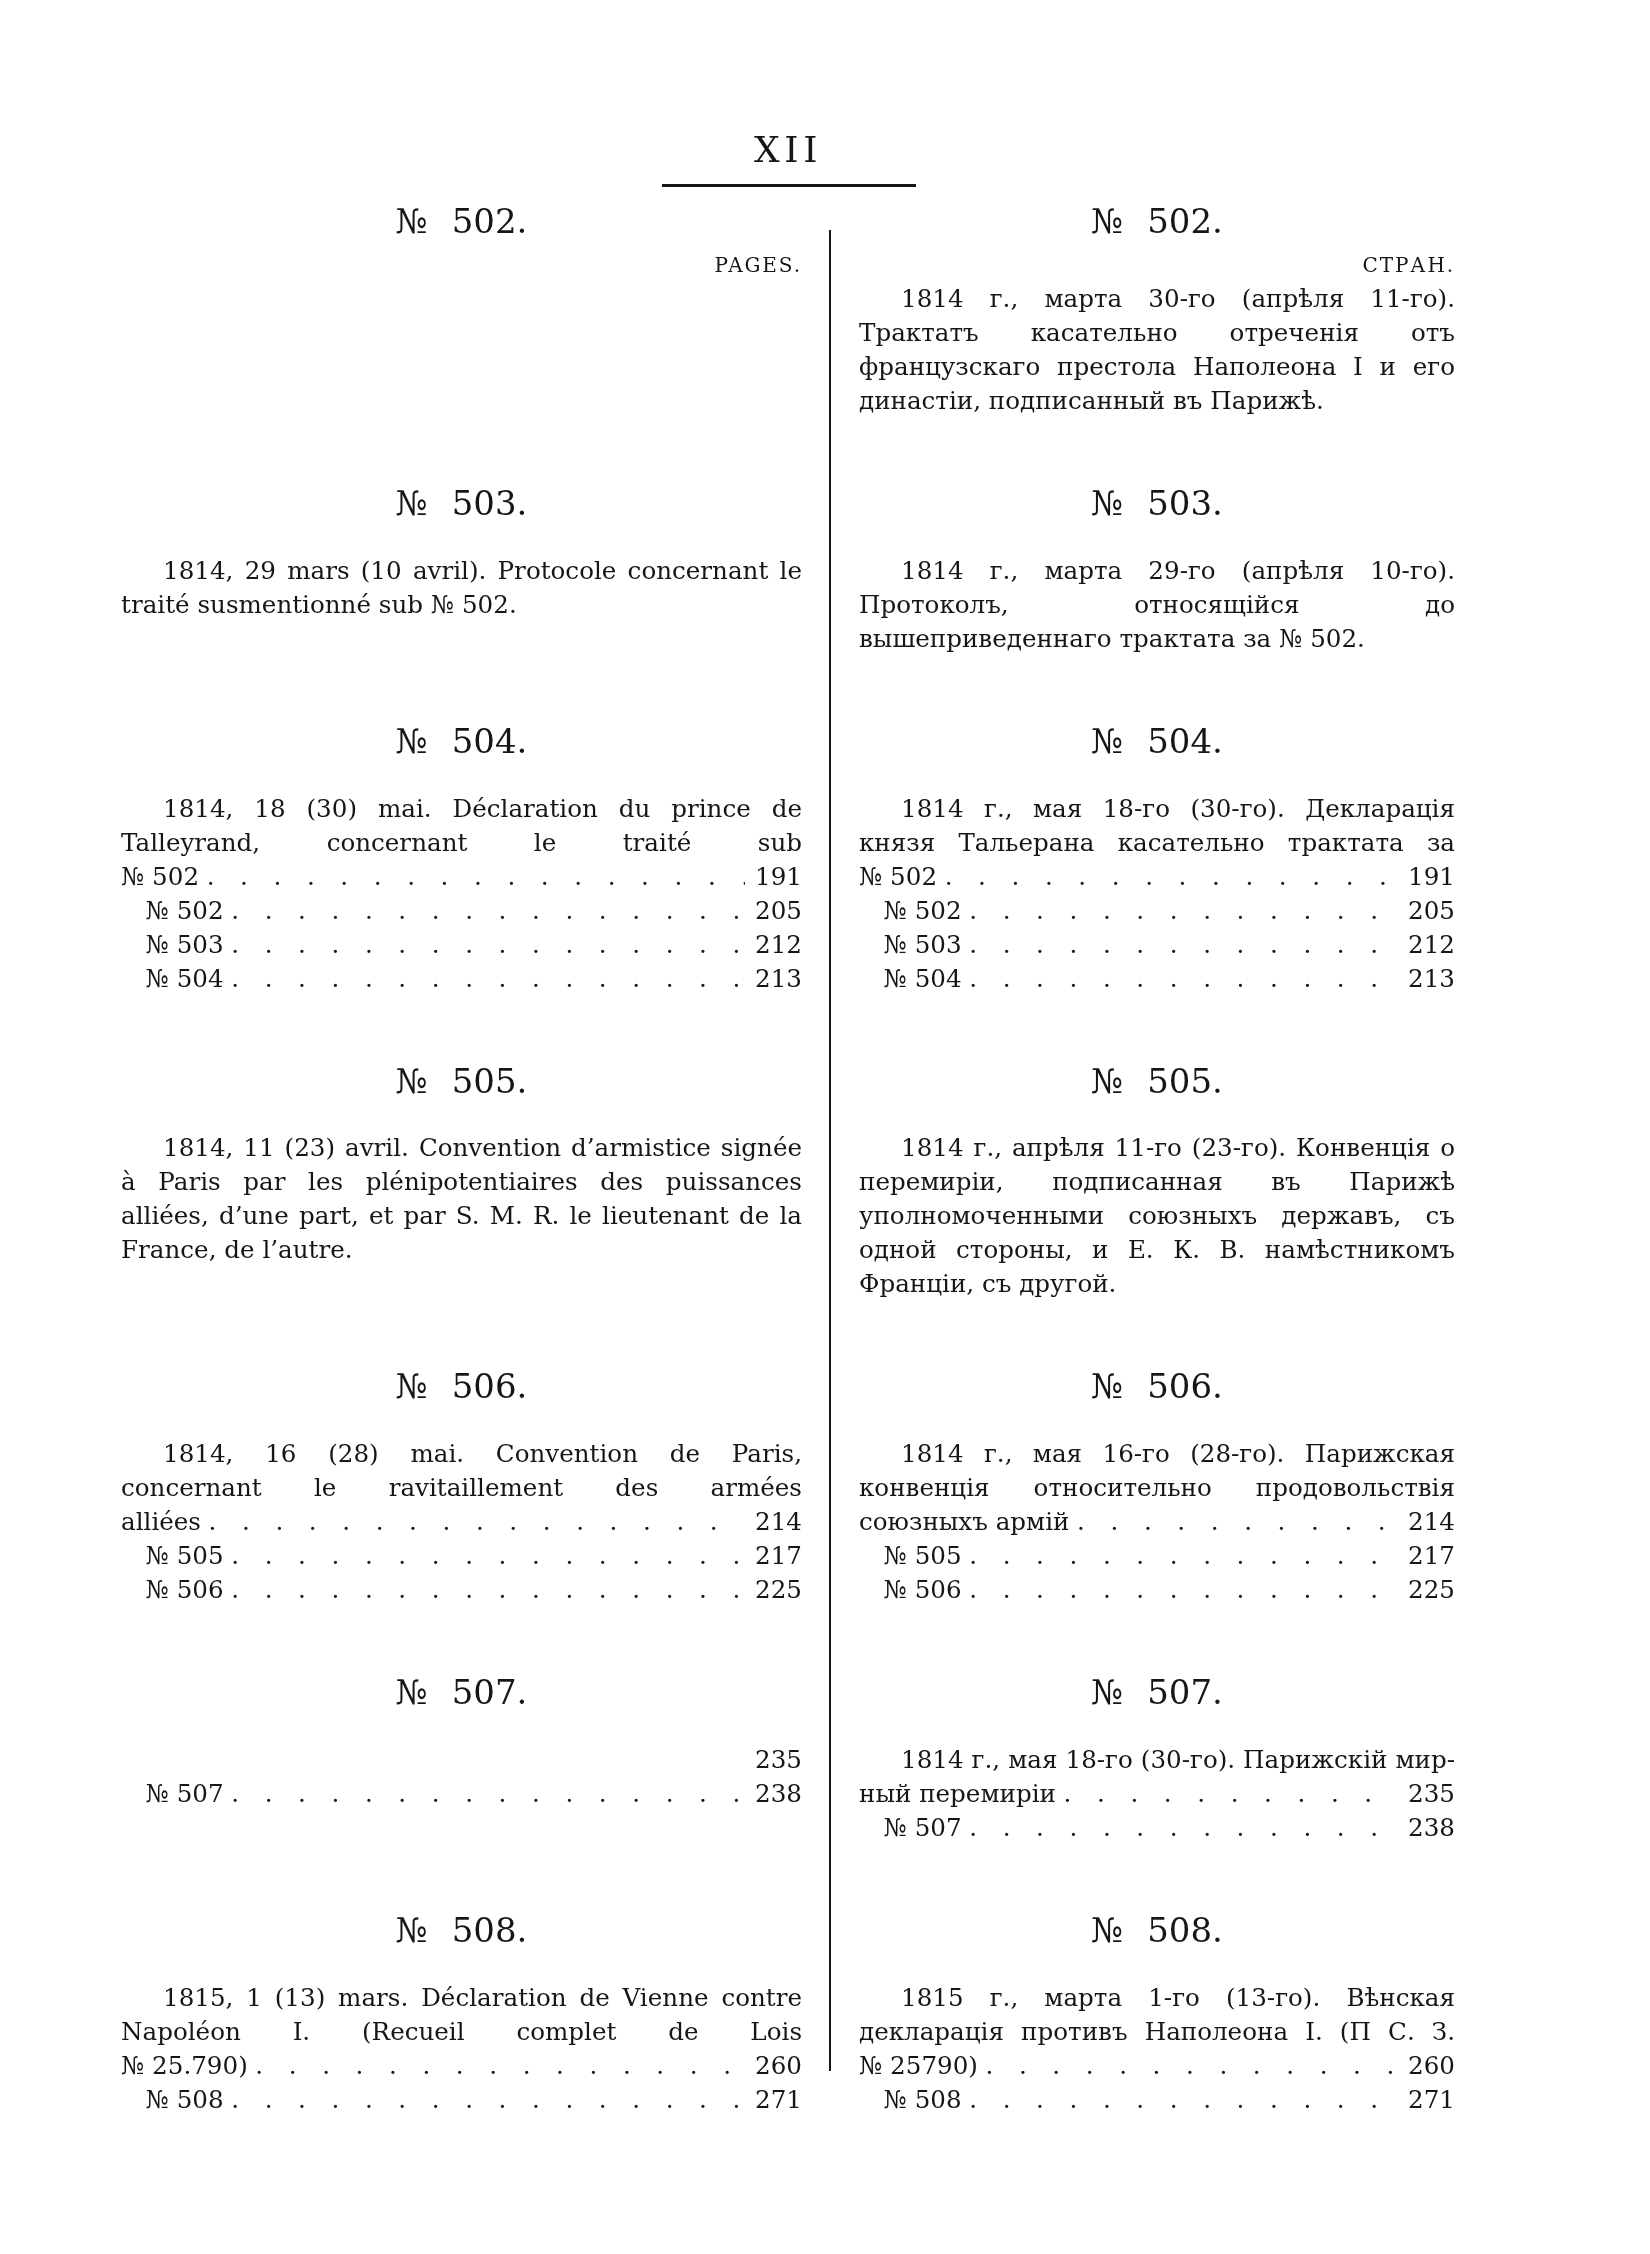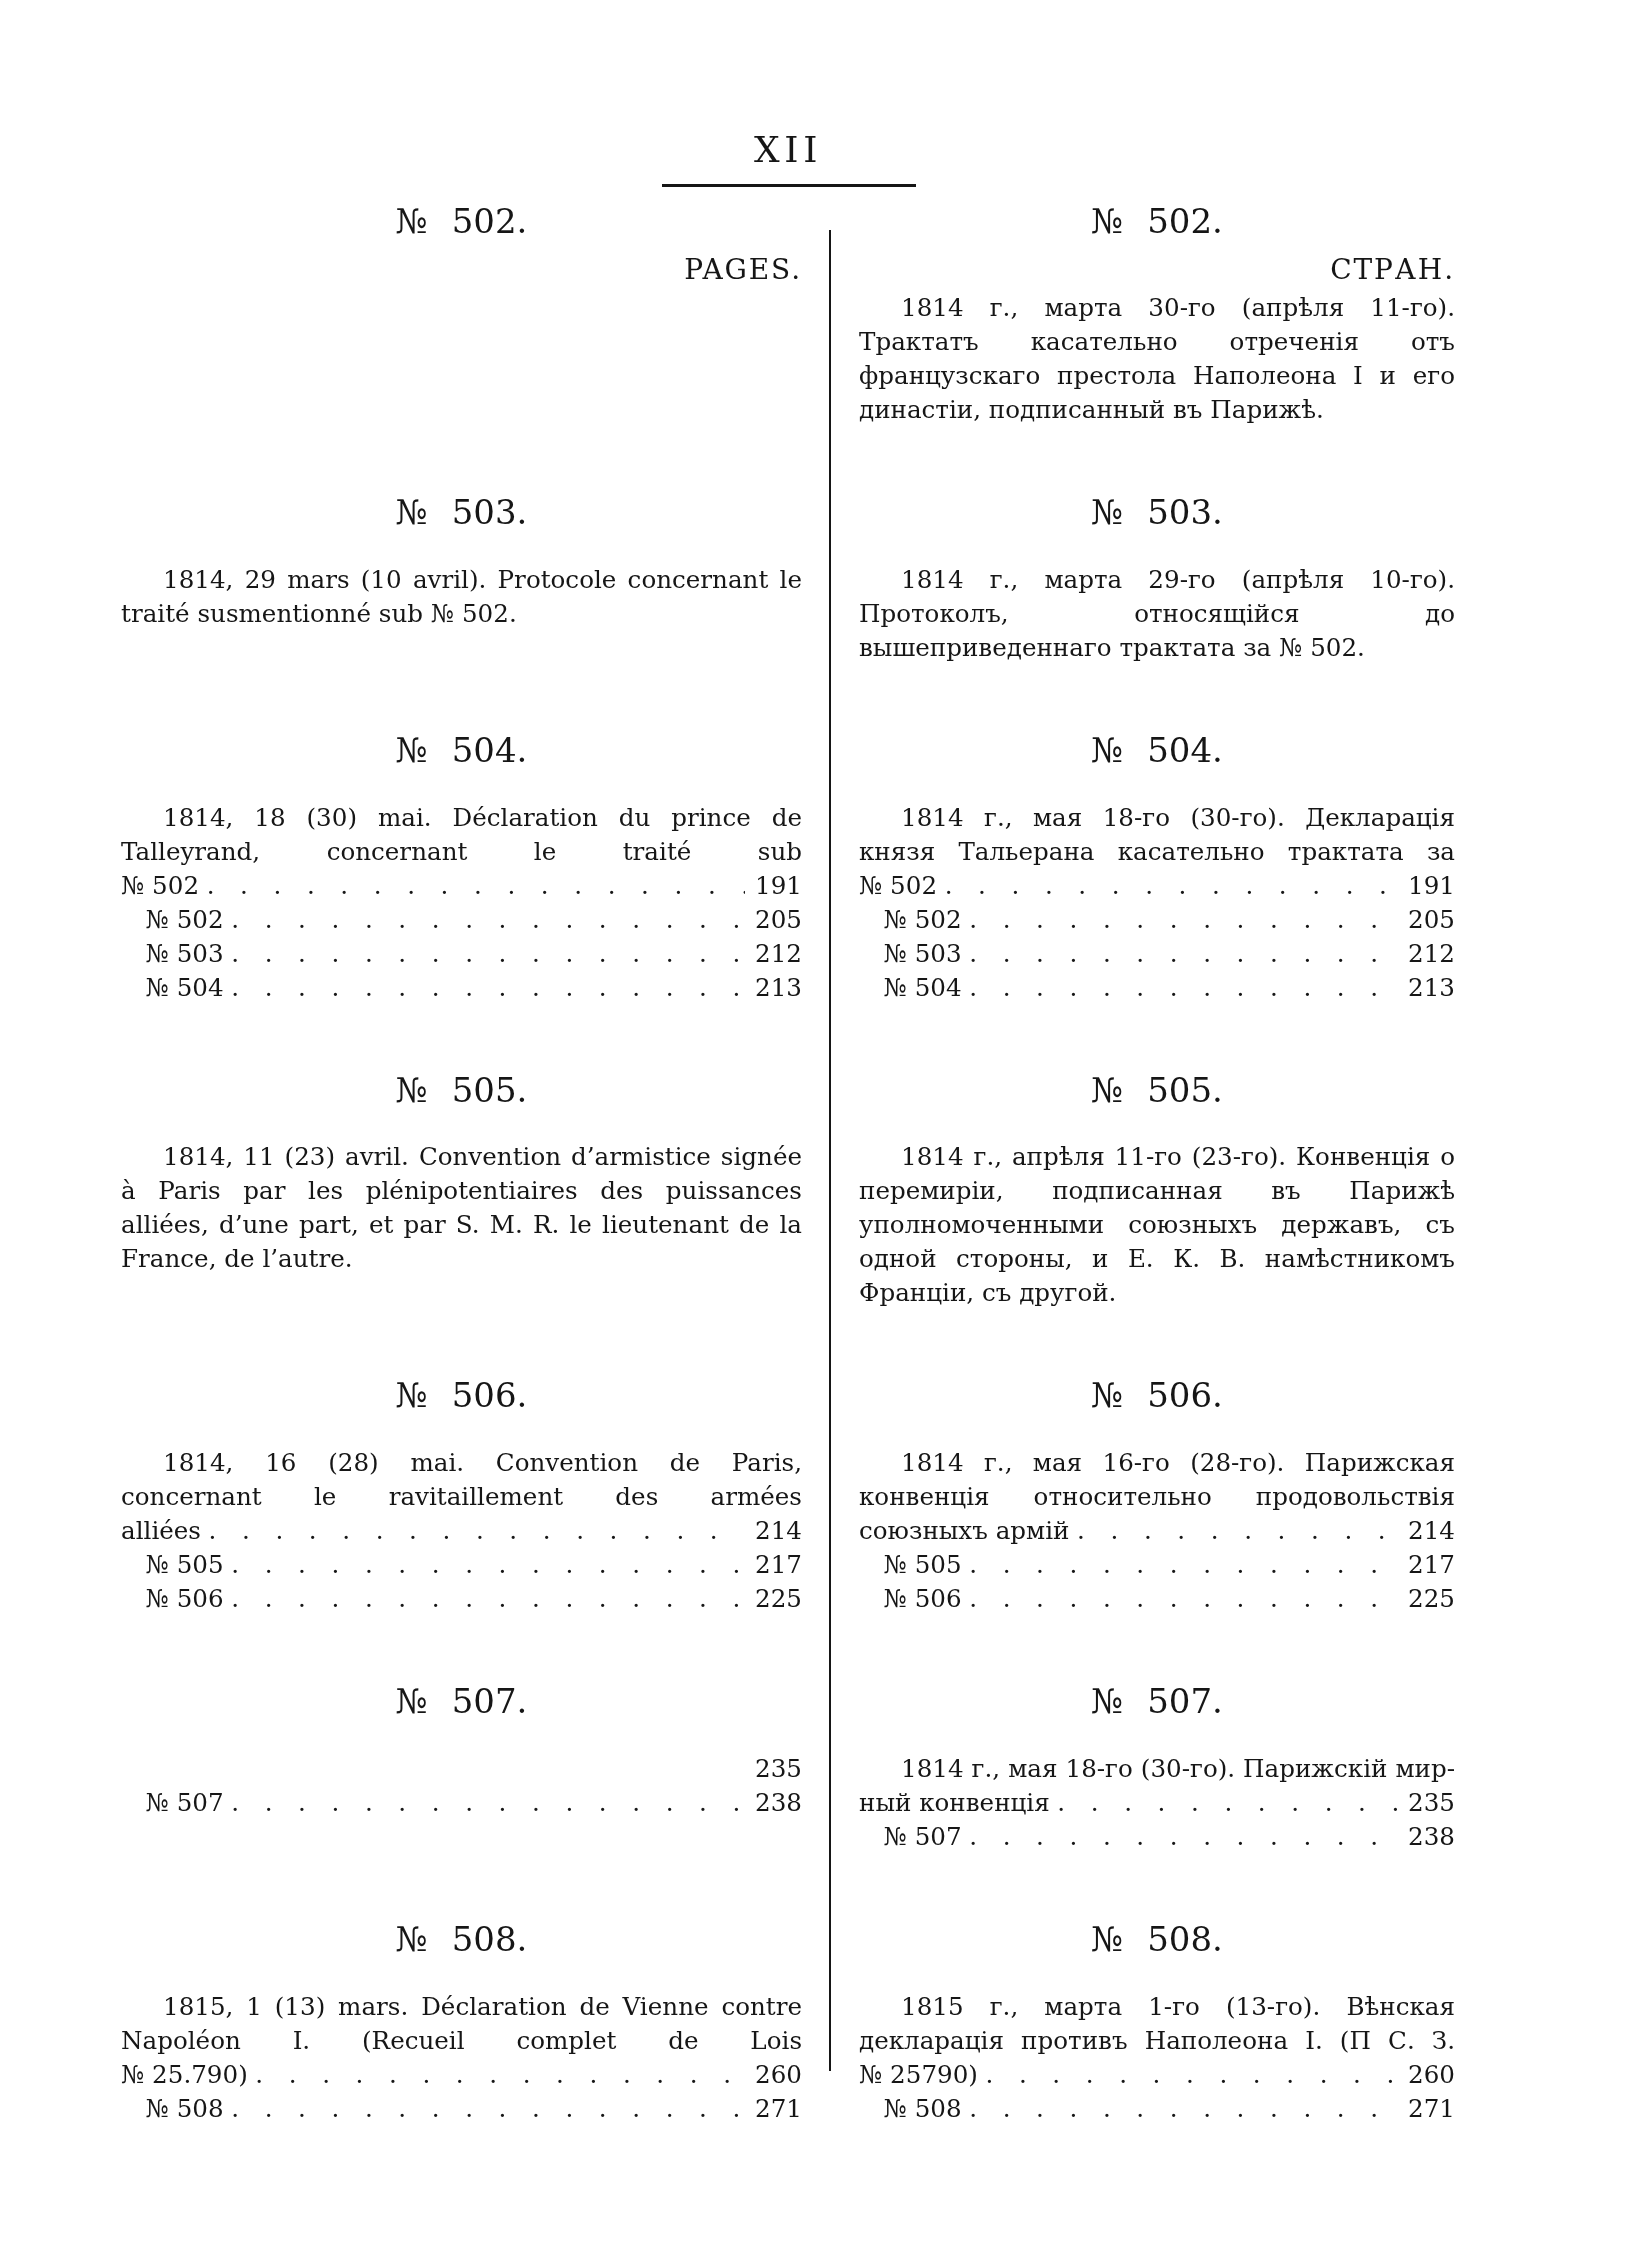--- a/index.html
+++ b/index.html
@@ -25,21 +25,21 @@
   .entries{position:absolute;left:121px;top:204px;width:1334px;}
   .entry{display:flex;margin-bottom:68px;}
   .col-fr{width:681px;flex:none;}
   .gap{width:57px;flex:none;}
   .col-ru{width:596px;flex:none;}
   .num{
     text-align:center;font-size:34px;line-height:1.05;
     word-spacing:13.2px;margin:0 0 32px 0;
   }
   .colhead{
-    text-align:right;font-size:28px;letter-spacing:1.9px;
+    text-align:right;font-size:20px;letter-spacing:1.9px;
     margin:-19px 0 5.7px 0;
   }
   .para{
     margin:0;font-size:24.6px;line-height:34px;
     text-align:justify;text-indent:42px;
   }
   .para.cont{text-align-last:justify;}
   .leader{
     display:flex;align-items:center;
     font-size:24.6px;line-height:34px;
@@ -200,21 +200,21 @@
           <span class="lbl">№ 507</span>
           <span class="dots"></span>
           <span class="pg">238</span>
         </div>
       </div>
       <div class="gap"></div>
       <div class="col-ru">
         <div class="num">№ 507.</div>
         <p class="para cont">1814 г., мая 18-го (30-го). Парижскій мир-</p>
         <div class="leader ind-flush">
-          <span class="lbl">ный конвенція</span>
+          <span class="lbl">ный перемиріи</span>
           <span class="dots"></span>
           <span class="pg">235</span>
         </div>
         <div class="leader ind-sub">
           <span class="lbl">№ 507</span>
           <span class="dots"></span>
           <span class="pg">238</span>
         </div>
       </div>
     </div>

